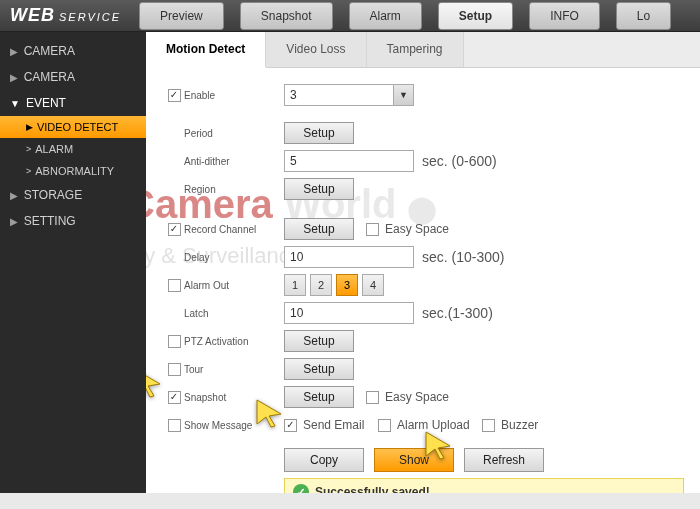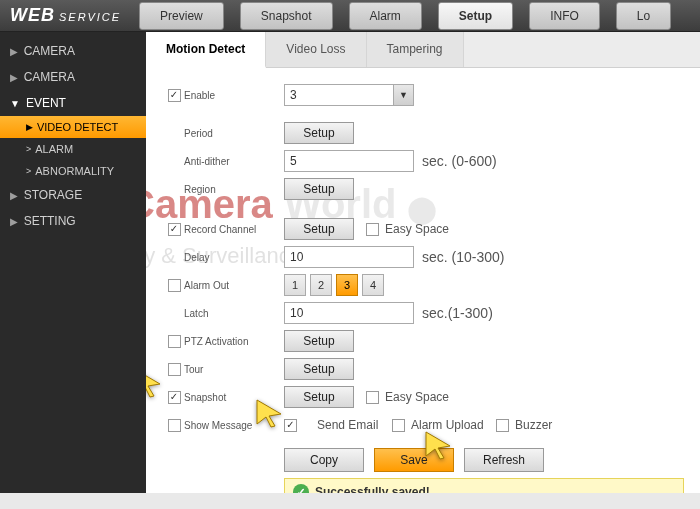--- a/index.html
+++ b/index.html
@@ -362,30 +362,30 @@
         <span class="cb"></span>
         <span style="margin-left:6px;color:#555">Easy Space</span>
       </div>
 
       <div class="row">
         <span class="cb-wrap">
             <span class="cb"></span>
           </span>
         <span class="lbl">Show Message</span>
         <span class="cb checked"></span>
-        <span style="margin-left:20px;width:75px;color:#555">Send Email</span>
+        <span style="margin-left:6px;width:75px;color:#555">Send Email</span>
         <span class="cb"></span>
         <span style="margin-left:6px;width:85px;color:#555">Alarm Upload</span>
         <span class="cb"></span>
         <span style="margin-left:6px;color:#555">Buzzer</span>
       </div>
 
       <div class="footer-btns">
         <span class="btn">Copy</span>
-        <span class="btn orange">Save</span>
+        <span class="btn orange">Show</span>
         <span class="btn">Refresh</span>
       </div>
 
       <div class="toast">
         <span class="ok">✓</span>
         <span>Successfully saved!</span>
       </div>
 
       <div class="pointer" style="left:-12px;top:300px">
         <svg viewBox="0 0 30 30">

